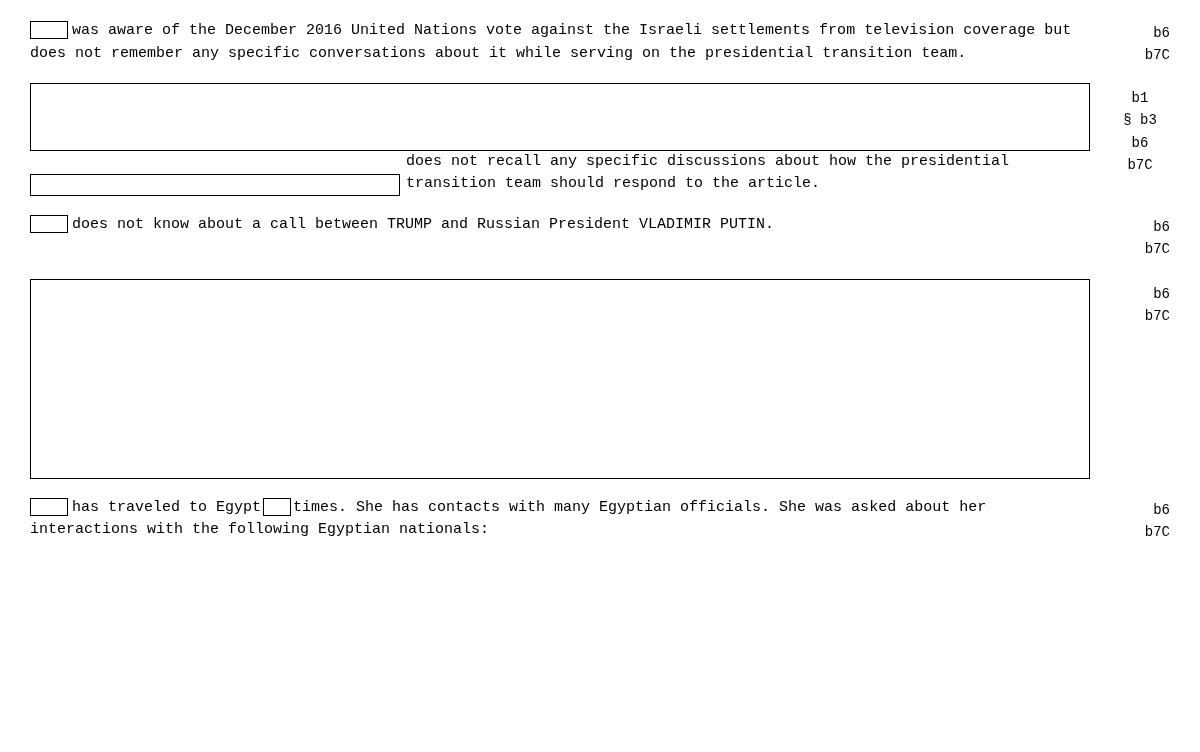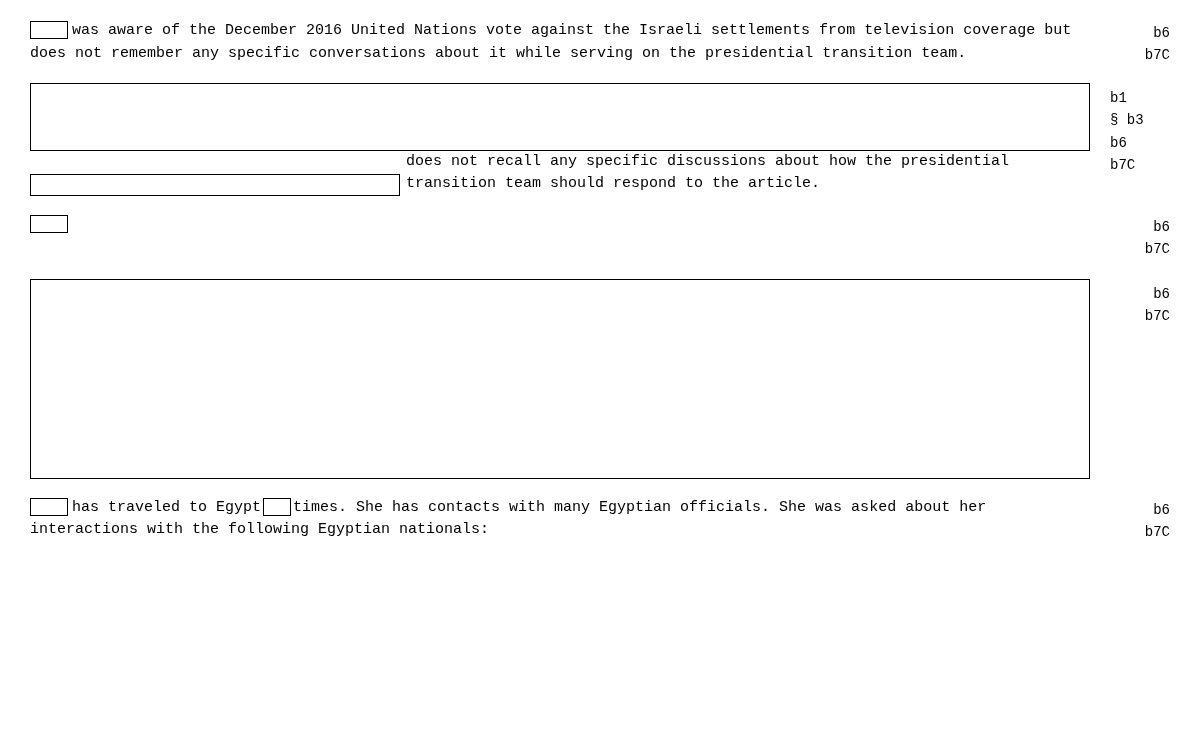--- a/index.html
+++ b/index.html
@@ -99,21 +99,21 @@
       align-items: flex-start;
     }
 
     .combined-left {
       flex: 1;
       padding-right: 20px;
     }
 
     .combined-codes {
       width: 60px;
-      text-align: left;
+      text-align: center;
       font-size: 14px;
       line-height: 1.6;
       flex-shrink: 0;
     }
   </style>
 </head>
 <body>
 
 <div class="page-content">
 
@@ -143,21 +143,21 @@
       <div>b1</div>
       <div>§ b3</div>
       <div>b6</div>
       <div>b7C</div>
     </div>
   </div>
 
   <div class="section">
     <div class="section-text">
       <p>
-        <span class="redacted-inline redacted-inline-small"></span>
+        <span class="redacted-inline redacted-inline-small"></span><span>does not know about a call between TRUMP and Russian President  VLADIMIR PUTIN.</span>
       </p>
     </div>
     <div class="section-codes">
       <div>b6</div>
       <div>b7C</div>
     </div>
   </div>
 
   <div class="section">
     <div class="section-text">

